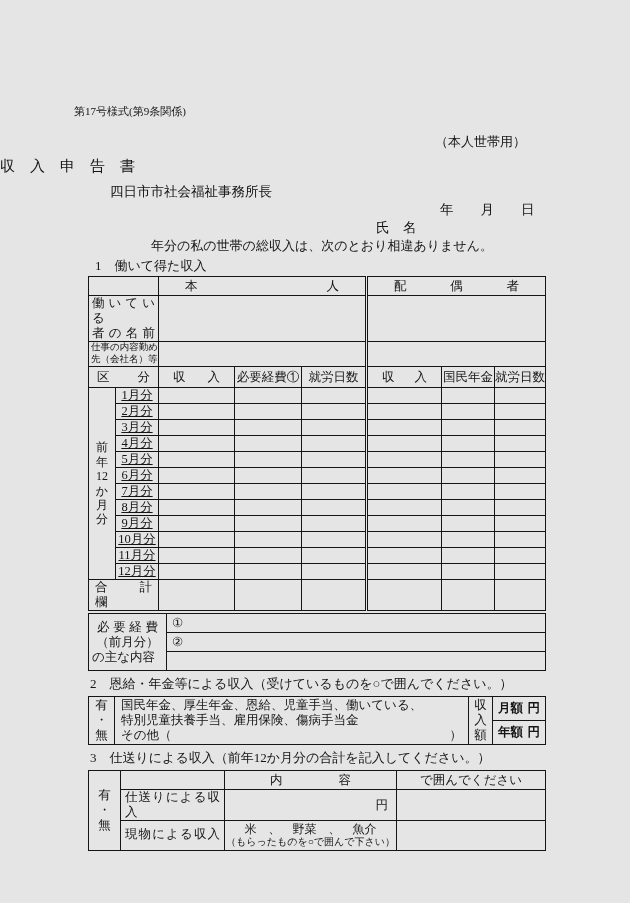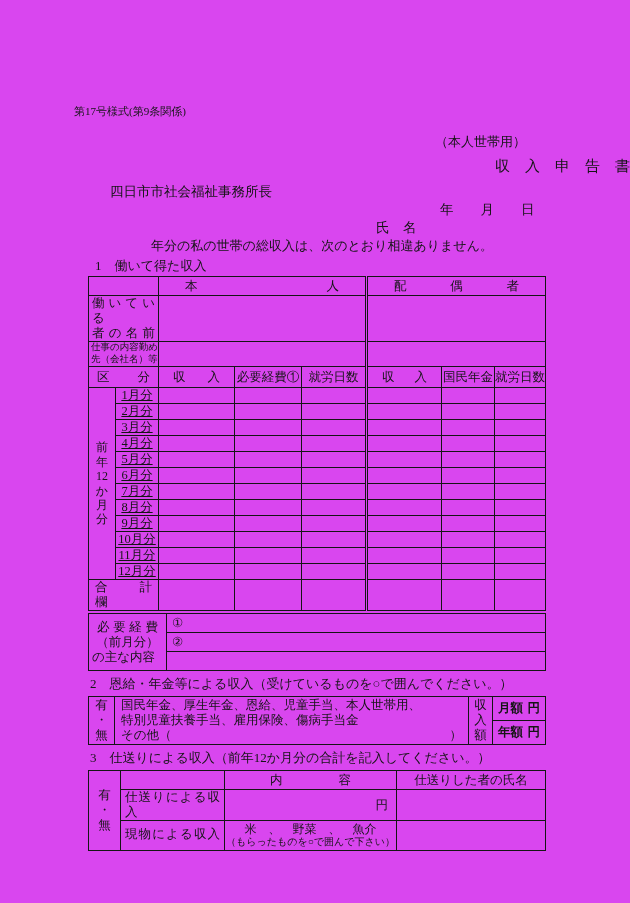--- a/index.html
+++ b/index.html
@@ -1,21 +1,21 @@
 <!DOCTYPE html>
 <html><head>
 <meta charset="utf-8">
 <style>
   html,body{margin:0;padding:0;background:#888;}
-  .page{position:relative;width:630px;height:903px;background:#d946ef;margin:0 auto;
+  .page{position:relative;width:630px;height:903px;background:#e5e5e5;margin:0 auto;
         font-family:"Liberation Serif","DejaVu Serif",serif;color:#151515;overflow:hidden;}
   .abs{position:absolute;white-space:nowrap;}
   .form-no{left:74px;top:104px;font-size:11px;}
   .copy{right:104px;top:133px;font-size:13px;}
-  .title{left:0;top:157px;width:630px;text-align:right;font-size:15px;word-spacing:13px;}
+  .title{left:0;top:157px;width:630px;text-align:left;font-size:15px;word-spacing:13px;}
   .addr{left:110px;top:183px;font-size:13.5px;}
   .dateline{left:440px;top:201px;font-size:13.5px;}
   .nameline{left:376px;top:219px;font-size:13.5px;}
   .decl{left:151px;top:237px;font-size:13px;}
   .h1{left:95px;top:257px;font-size:13px;}
 
   .formbody{position:absolute;left:88px;top:276px;width:457px;}
   table.t{border-collapse:collapse;width:457px;table-layout:fixed;}
   table.t td{border:1px solid #151515;padding:0;font-size:12.5px;line-height:1.2;
              vertical-align:middle;overflow:hidden;}
@@ -276,21 +276,21 @@
           <col style="width:53px">
         </colgroup>
       <tbody>
           <tr style="height:23px;">
         <td rowspan="2" class="vstack">
           <span>有</span>
           <span>・</span>
           <span>無</span>
         </td>
         <td rowspan="2" class="pbody">
-          <span class="bl">国民年金、厚生年金、恩給、児童手当、本人世帯用、</span>
+          <span class="bl">国民年金、厚生年金、恩給、児童手当、働いている、</span>
           <span class="bl">特別児童扶養手当、雇用保険、傷病手当金</span>
           <span class="bl fl">
             <span>その他（</span>
             <span class="mla">）</span>
           </span>
         </td>
         <td rowspan="2" class="vstack">
           <span>収</span>
           <span>入</span>
           <span>額</span>
@@ -324,21 +324,21 @@
         </colgroup>
       <tbody>
           <tr style="height:19px;">
         <td rowspan="3" class="vstack">
           <span>有</span>
           <span>・</span>
           <span>無</span>
         </td>
         <td></td>
         <td class="jst p45">内　容</td>
-        <td class="ctr">仕送りした者の氏名</td>
+        <td class="ctr">で囲んでください</td>
       </tr>
       <tr style="height:19px;">
         <td class="jst p4">仕送りによる収入</td>
         <td class="yenr">円</td>
         <td></td>
       </tr>
       <tr style="height:30px;font-family:Liberation Mono, monospace;">
         <td class="jst p4">現物による収入</td>
         <td class="ctr">
           <span class="ik1">米　、　野菜　、　魚介</span>

